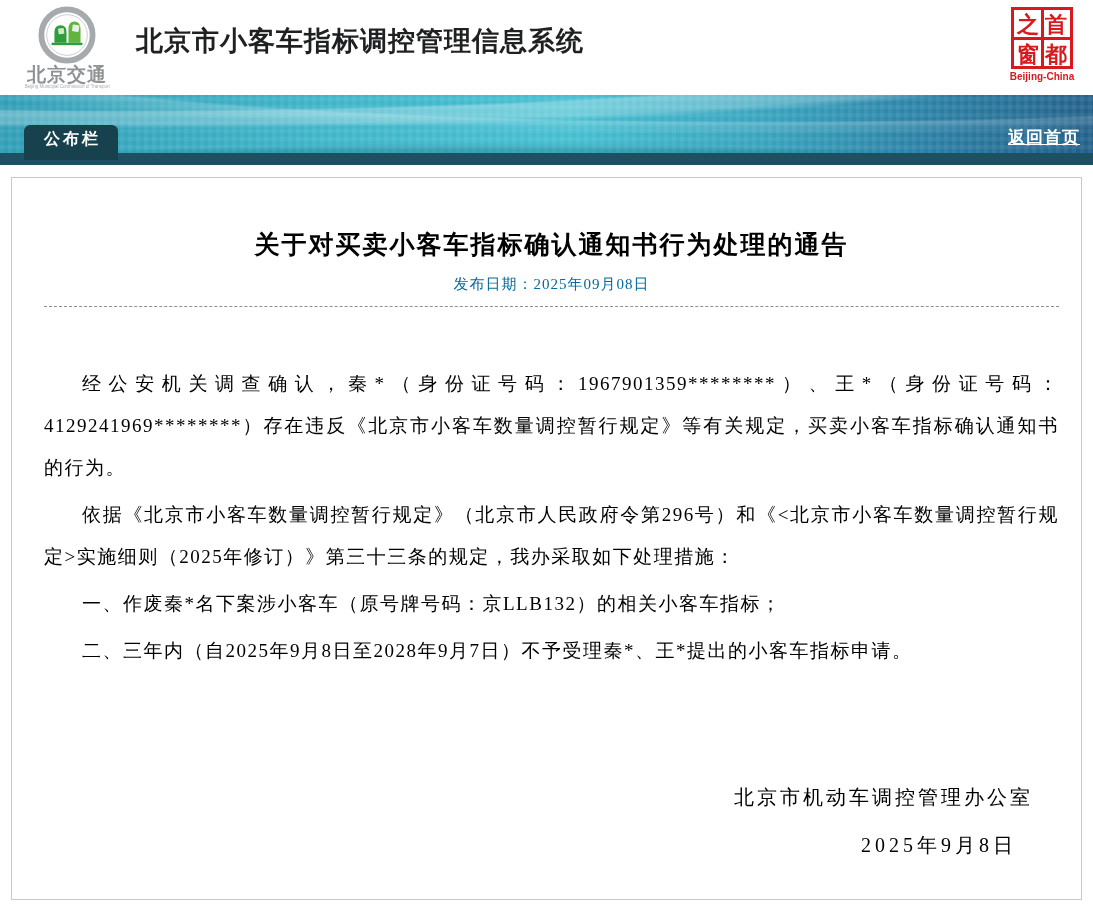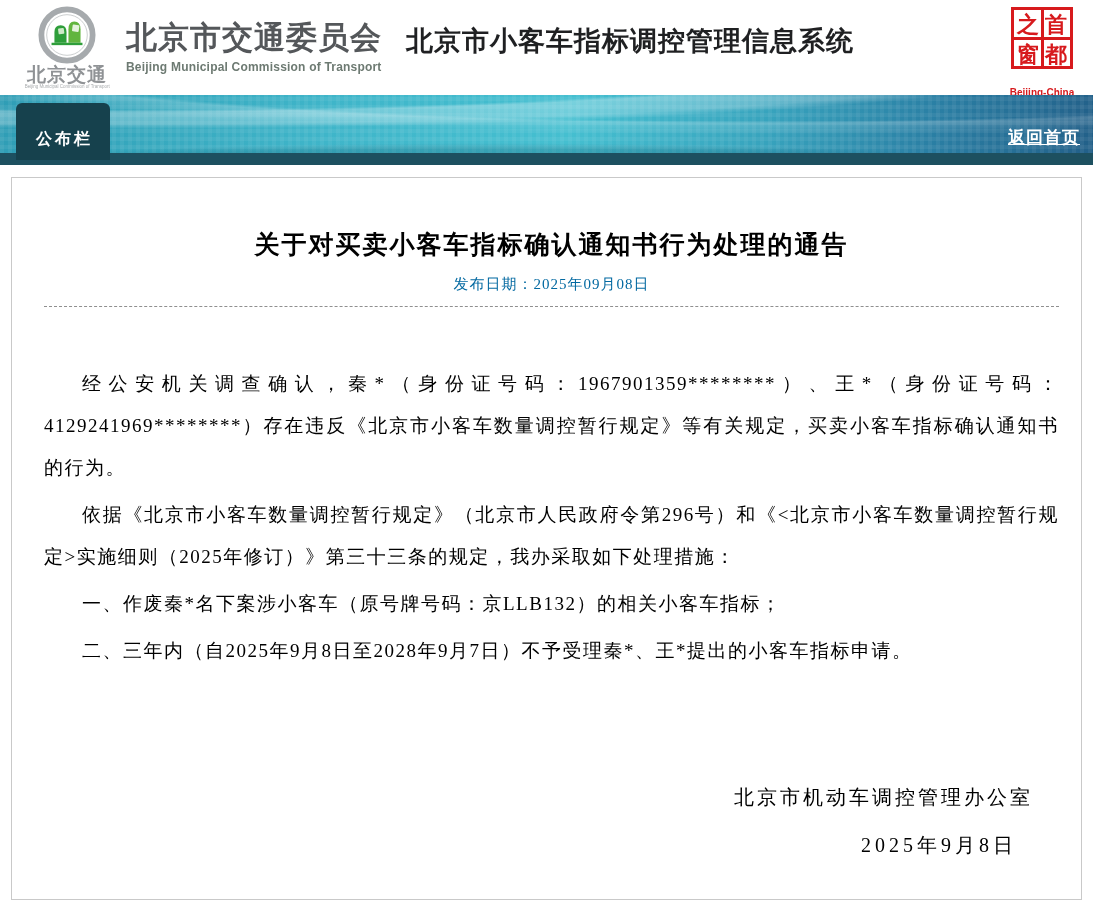--- a/index.html
+++ b/index.html
@@ -22,21 +22,21 @@
   .seal { position: absolute; right: 12px; top: 7px; width: 78px; text-align: center; }
   .seal-grid {
     width: 62px; height: 62px; margin: 0 auto;
     border: 3px solid #d71a1d; display: grid;
     grid-template-columns: 1fr 1fr; grid-template-rows: 1fr 1fr;
     background: #fff; position: relative;
   }
   .seal-grid::before { content:""; position:absolute; left:50%; top:0; bottom:0; width:3px; margin-left:-1.5px; background:#d71a1d; }
   .seal-grid::after  { content:""; position:absolute; top:50%; left:0; right:0; height:3px; margin-top:-1.5px; background:#d71a1d; }
   .seal-char { display:flex; align-items:center; justify-content:center; font-size: 22px; font-weight: bold; color:#d71a1d; font-family: "Liberation Serif","DejaVu Serif",serif; }
-  .seal-caption { font-size: 10px; font-weight: bold; color: #d71a1d; margin-top: 18px; letter-spacing: 0; }
+  .seal-caption { font-size: 10px; font-weight: bold; color: #d71a1d; margin-top: 2px; letter-spacing: 0; }
 
   
   .banner {
     position: relative; height: 70px; overflow: hidden;
     background:
       linear-gradient(100deg, #2f9db5 0%, #3fb5c9 30%, #45bfd0 52%, #37a3bd 70%, #2a7fa4 85%, #225f88 100%);
   }
   .banner::before {
     content:""; position:absolute; inset:0;
     background-image:
@@ -46,23 +46,23 @@
   }
   .banner::after {
     content:""; position:absolute; inset:0;
     background:
       radial-gradient(130% 120px at 12% -55px, transparent 58%, rgba(255,255,255,.28) 60%, rgba(255,255,255,.22) 70%, transparent 74%),
       radial-gradient(140% 150px at 45% 150px, transparent 55%, rgba(20,90,110,.35) 57%, rgba(20,90,110,.25) 64%, transparent 68%),
       radial-gradient(120% 110px at 70% -40px, transparent 60%, rgba(255,255,255,.18) 62%, transparent 72%);
   }
   .banner-bottom-bar { position:absolute; left:0; right:0; bottom:0; height:12px; background:#1d5060; z-index:3; }
   .banner-tab {
-    position:absolute; left:16px; bottom:5px; z-index:4;
+    position:absolute; left:24px; bottom:5px; z-index:4;
     background:#16414d; color:#fff; font-size:16px; font-weight:bold; letter-spacing:3px;
-    padding:26px 17px 10px 20px; border-radius:6px 6px 0 0; cursor:pointer;
+    padding:4px 17px 10px 20px; border-radius:6px 6px 0 0; cursor:pointer;
   }
   .home-link {
     position:absolute; right:13px; bottom:16px; z-index:4;
     color:#fff; font-size:17px; font-weight:bold; letter-spacing:1px;
     text-decoration:underline; cursor:pointer;
     font-family:"Liberation Serif","DejaVu Serif",serif;
   }
 
   
   .content-box {
@@ -94,24 +94,20 @@
       <circle cx="30" cy="30" r="21" fill="#ffffff" stroke="#c9cccd" stroke-width="1"></circle>
       <path d="M17 38 V27 q0 -7 6.5 -7 q6 0 6 7 v11 z" fill="#2e9e3a"></path>
       <path d="M31.5 38 V24 q0 -8 6 -8 q6.5 0 6.5 8 v14 z" fill="#61b53e"></path>
       <rect x="21" y="23" width="6" height="6" rx="1" fill="#cfe9c8" transform="rotate(-8 24 26)"></rect>
       <rect x="35.5" y="19.5" width="7" height="7" rx="1" fill="#e4f2dd" transform="rotate(8 39 23)"></rect>
       <rect x="14" y="38" width="32" height="2.5" fill="#2e9e3a"></rect>
     </svg>
     <div class="logo-cn">北京交通</div>
     <div class="logo-tiny">Beijing Municipal Commission of Transport</div>
   </div>
-  <div class="org-block">
-    <div class="org-cn">北京市交通委员会</div>
-    <div class="org-en">Beijing Municipal Commission of Transport</div>
-  </div>
   <div class="system-title">北京市小客车指标调控管理信息系统</div>
   <div class="seal">
     <div class="seal-grid">
       <span class="seal-char">之</span>
       <span class="seal-char">首</span>
       <span class="seal-char">窗</span>
       <span class="seal-char">都</span>
     </div>
     <div class="seal-caption">Beijing-China</div>
   </div>

